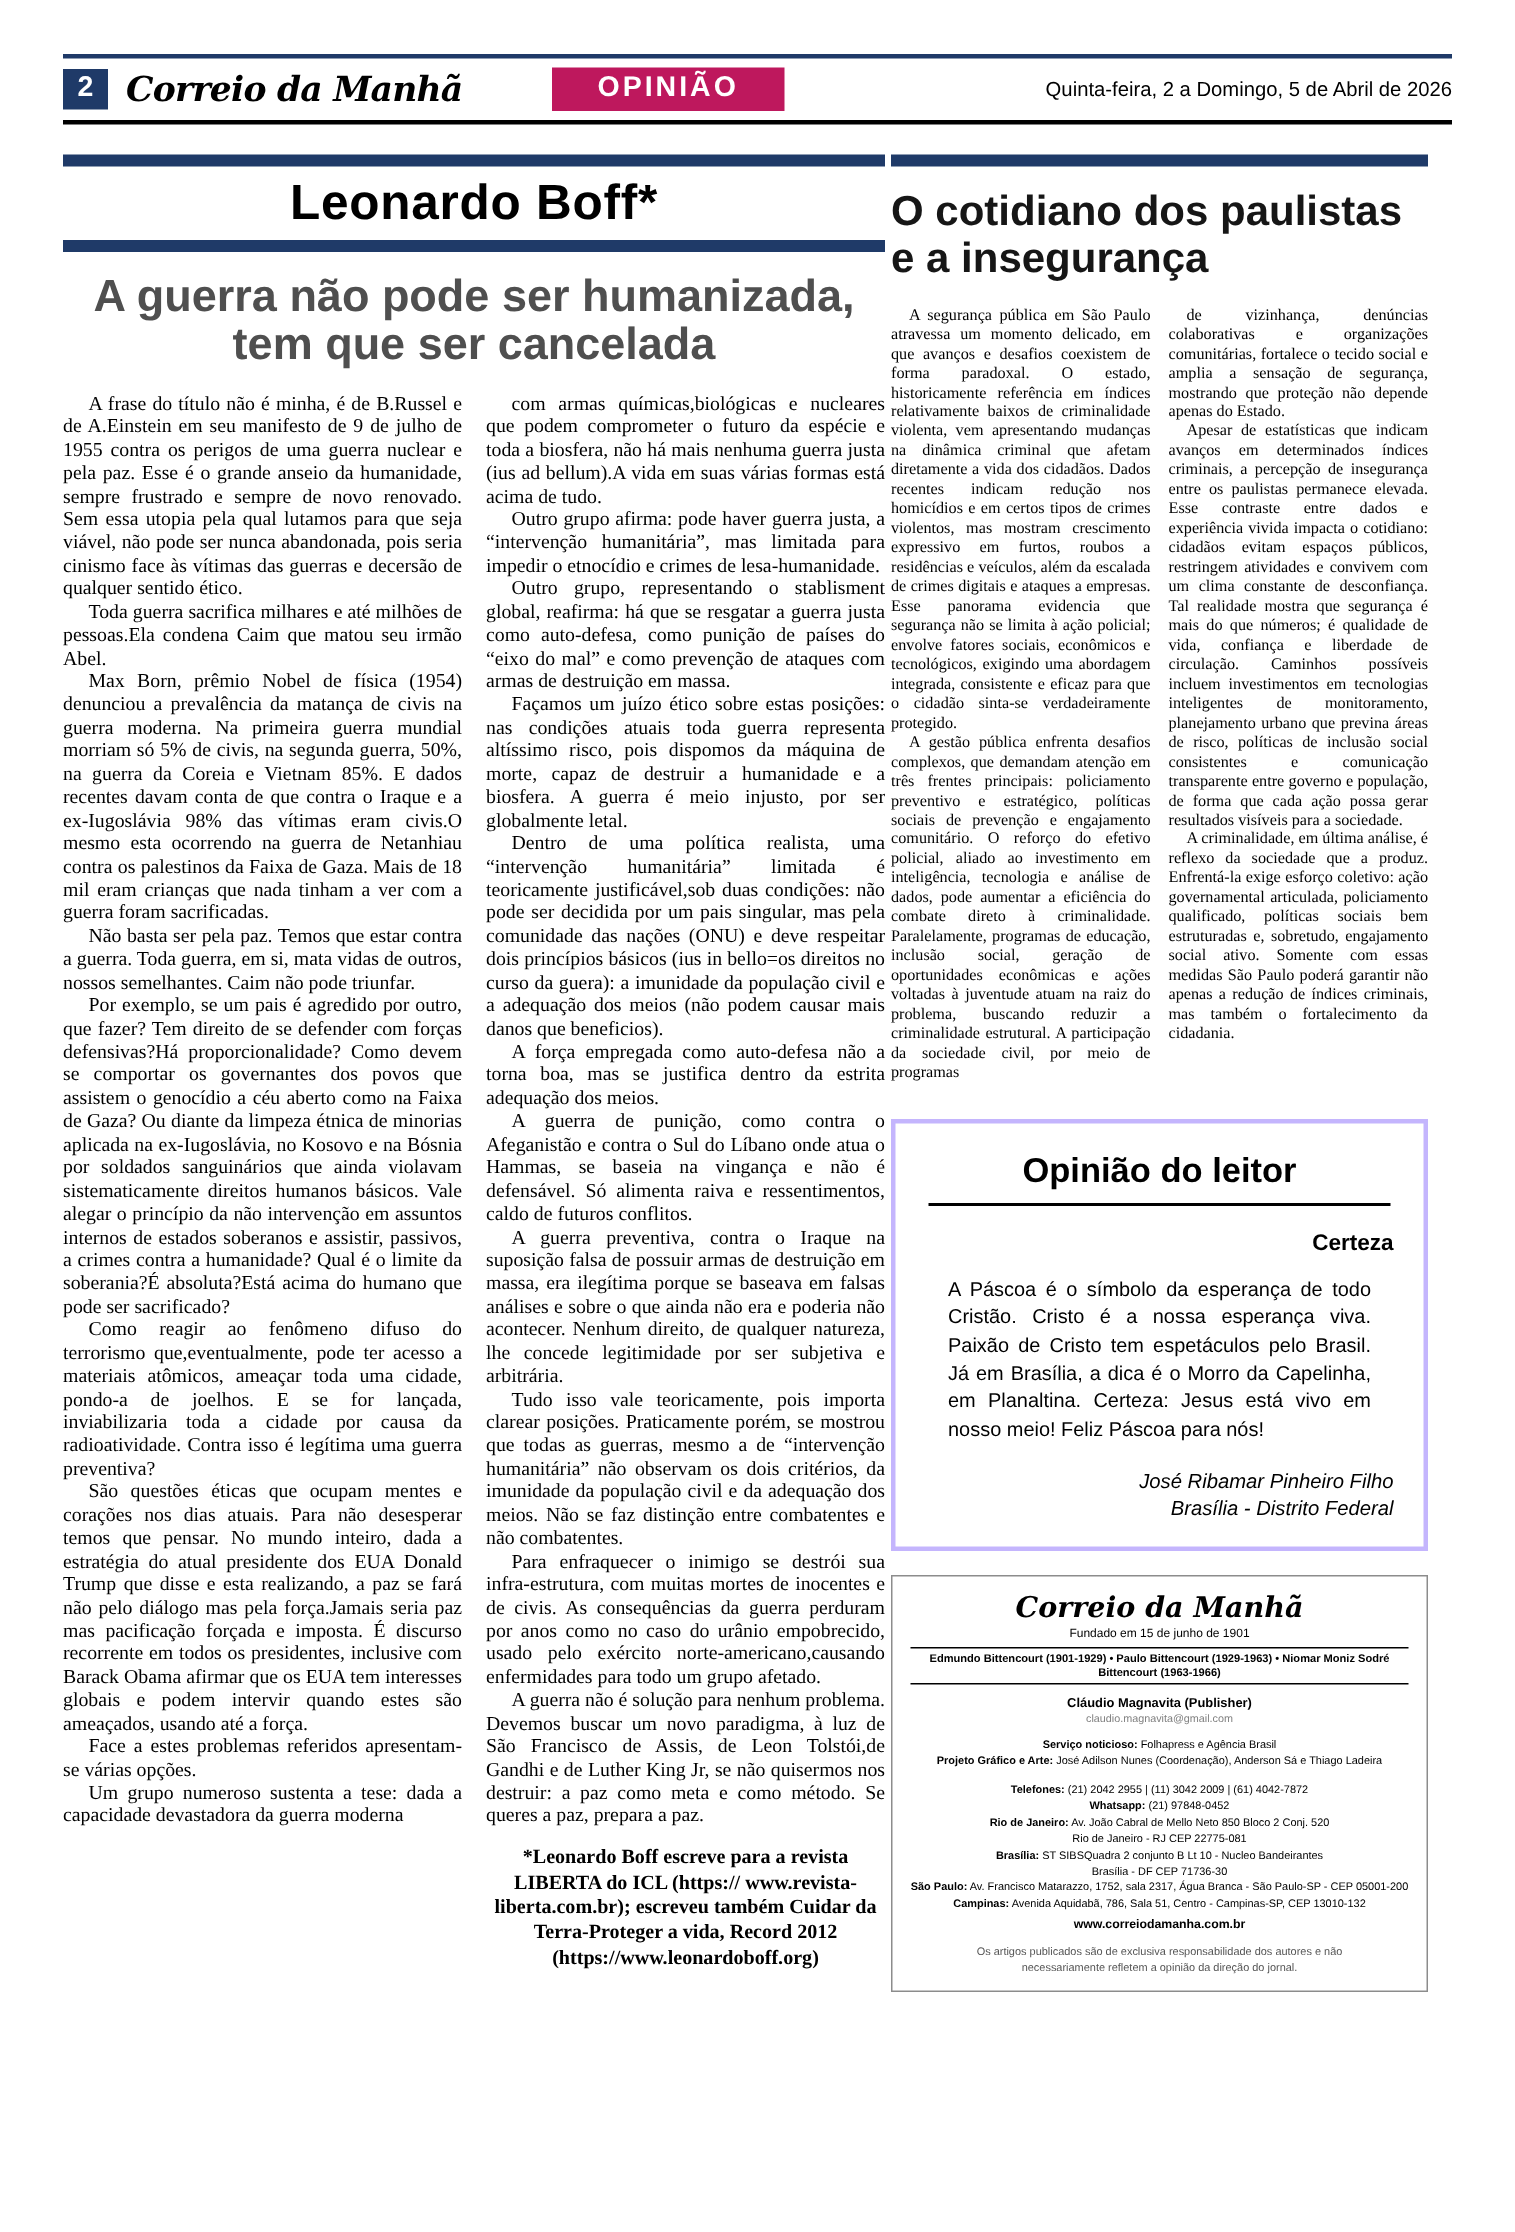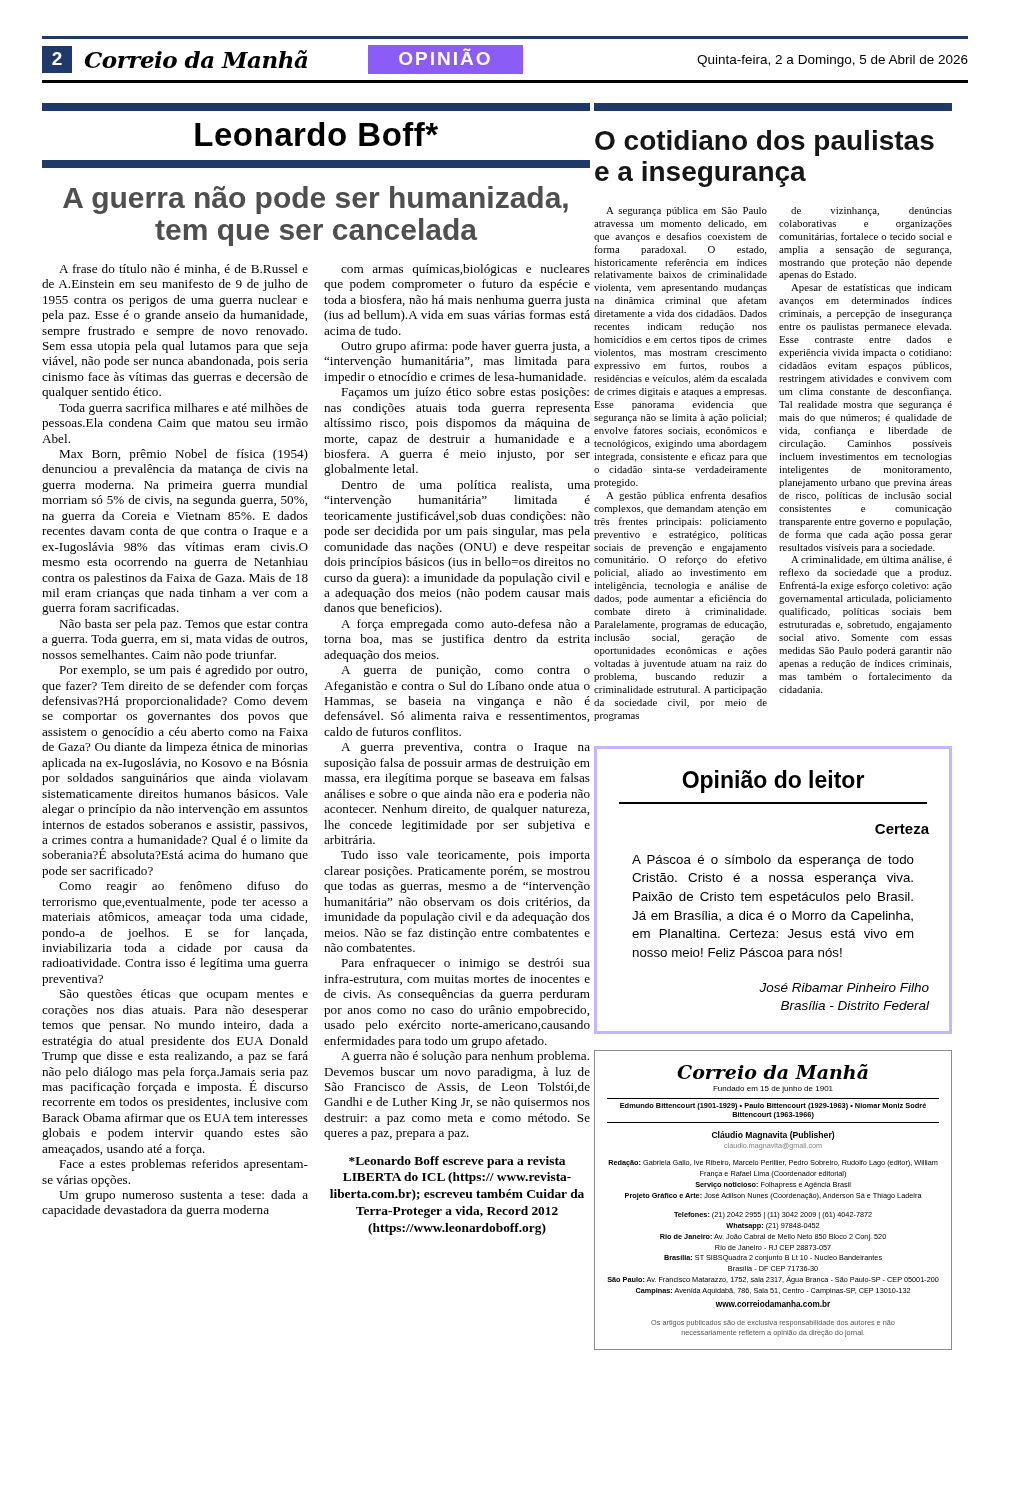--- a/index.html
+++ b/index.html
@@ -17,21 +17,21 @@
   .page-num {
     background: #1f3a68; color: #fff; width: 30px; height: 27px;
     display: flex; align-items: center; justify-content: center;
     font-family: "Liberation Sans", sans-serif; font-weight: bold; font-size: 19px;
   }
   .masthead-small {
     font-family: "DejaVu Serif", serif; font-weight: bold; font-style: italic;
     font-size: 23px; margin-left: 12px; letter-spacing: -0.5px; white-space: nowrap;
   }
   .section-box {
-    background: #8b5cf6; color: #fff; font-family: "Liberation Sans", sans-serif;
+    background: #be185d; color: #fff; font-family: "Liberation Sans", sans-serif;
     font-weight: bold; font-size: 19px; letter-spacing: 2px;
     padding: 3px 30px 4px; margin-left: 60px;
   }
   .date {
     margin-left: auto; font-family: "Liberation Sans", sans-serif; font-size: 13.5px;
   }
   .black-rule { height: 3px; background: #000; margin-top: 4px; }
 
   
   .content { display: flex; gap: 4px; margin-top: 20px; }
@@ -130,20 +130,21 @@
           <p>Não basta ser pela paz. Temos que estar contra a guerra. Toda guerra, em si, mata vidas de outros, nossos semelhantes. Caim não pode triunfar.</p>
           <p>Por exemplo, se um pais é agredido por outro, que fazer? Tem direito de se defender com forças defensivas?Há proporcionalidade? Como devem se comportar os governantes dos povos que assistem o genocídio a céu aberto como na Faixa de Gaza? Ou diante da limpeza étnica de minorias aplicada na ex-Iugoslávia, no Kosovo e na Bósnia por soldados sanguinários que ainda violavam sistematicamente direitos humanos básicos. Vale alegar o princípio da não intervenção em assuntos internos de estados soberanos e assistir, passivos, a crimes contra a humanidade? Qual é o limite da soberania?É absoluta?Está acima do humano que pode ser sacrificado?</p>
           <p>Como reagir ao fenômeno difuso do terrorismo que,eventualmente, pode ter acesso a materiais atômicos, ameaçar toda uma cidade, pondo-a de joelhos. E se for lançada, inviabilizaria toda a cidade por causa da radioatividade. Contra isso é legítima uma guerra preventiva?</p>
           <p>São questões éticas que ocupam mentes e corações nos dias atuais. Para não desesperar temos que pensar. No mundo inteiro, dada a estratégia do atual presidente dos EUA Donald Trump que disse e esta realizando, a paz se fará não pelo diálogo mas pela força.Jamais seria paz mas pacificação forçada e imposta. É discurso recorrente em todos os presidentes, inclusive com Barack Obama afirmar que os EUA tem interesses globais e podem intervir quando estes são ameaçados, usando até a força.</p>
           <p>Face a estes problemas referidos apresentam-se várias opções.</p>
           <p>Um grupo numeroso sustenta a tese: dada a capacidade devastadora da guerra moderna</p>
         </div>
         <div class="bcol">
           <p>com armas químicas,biológicas e nucleares que podem comprometer o futuro da espécie e toda a biosfera, não há mais nenhuma guerra justa (ius ad bellum).A vida em suas várias formas está acima de tudo.</p>
           <p>Outro grupo afirma: pode haver guerra justa, a “intervenção humanitária”, mas limitada para impedir o etnocídio e crimes de lesa-humanidade.</p>
+          <p>Outro grupo, representando o stablisment global, reafirma: há que se resgatar a guerra justa como auto-defesa, como punição de países do “eixo do mal” e como prevenção de ataques com armas de destruição em massa.</p>
           <p>Façamos um juízo ético sobre estas posições: nas condições atuais toda guerra representa altíssimo risco, pois dispomos da máquina de morte, capaz de destruir a humanidade e a biosfera. A guerra é meio injusto, por ser globalmente letal.</p>
           <p>Dentro de uma política realista, uma “intervenção humanitária” limitada é teoricamente justificável,sob duas condições: não pode ser decidida por um pais singular, mas pela comunidade das nações (ONU) e deve respeitar dois princípios básicos (ius in bello=os direitos no curso da guera): a imunidade da população civil e a adequação dos meios (não podem causar mais danos que beneficios).</p>
           <p>A força empregada como auto-defesa não a torna boa, mas se justifica dentro da estrita adequação dos meios.</p>
           <p>A guerra de punição, como contra o Afeganistão e contra o Sul do Líbano onde atua o Hammas, se baseia na vingança e não é defensável. Só alimenta raiva e ressentimentos, caldo de futuros conflitos.</p>
           <p>A guerra preventiva, contra o Iraque na suposição falsa de possuir armas de destruição em massa, era ilegítima porque se baseava em falsas análises e sobre o que ainda não era e poderia não acontecer. Nenhum direito, de qualquer natureza, lhe concede legitimidade por ser subjetiva e arbitrária.</p>
           <p>Tudo isso vale teoricamente, pois importa clarear posições. Praticamente porém, se mostrou que todas as guerras, mesmo a de “intervenção humanitária” não observam os dois critérios, da imunidade da população civil e da adequação dos meios. Não se faz distinção entre combatentes e não combatentes.</p>
           <p>Para enfraquecer o inimigo se destrói sua infra-estrutura, com muitas mortes de inocentes e de civis. As consequências da guerra perduram por anos como no caso do urânio empobrecido, usado pelo exército norte-americano,causando enfermidades para todo um grupo afetado.</p>
           <p>A guerra não é solução para nenhum problema. Devemos buscar um novo paradigma, à luz de São Francisco de Assis, de Leon Tolstói,de Gandhi e de Luther King Jr, se não quisermos nos destruir: a paz como meta e como método. Se queres a paz, prepara a paz.</p>
           <div class="boff-footer">
             <p>*Leonardo Boff escreve para a revista LIBERTA do ICL (https:// www.revista-liberta.com.br); escreveu também Cuidar da Terra-Proteger a vida, Record 2012 (https://www.leonardoboff.org)</p>
@@ -181,30 +182,29 @@
 
       <section class="expediente">
         <div class="exp-masthead">Correio da Manhã</div>
         <div class="exp-founded">Fundado em 15 de junho de 1901</div>
         <div class="exp-founders">Edmundo Bittencourt (1901-1929) • Paulo Bittencourt (1929-1963) • Niomar Moniz Sodré Bittencourt (1963-1966)</div>
 
         <div class="exp-publisher">Cláudio Magnavita (Publisher)</div>
         <div class="exp-email">claudio.magnavita@gmail.com</div>
 
         <div class="exp-group">
-          <div class="exp-line"><b>Redação:</b> <span>Gabriela Gallo, Ive Ribeiro, Marcelo Perillier, Pedro Sobreiro, Rudolfo Lago (editor), William França e Rafael Lima (Coordenador editorial)</span></div>
           <div class="exp-line"><b>Serviço noticioso:</b> <span>Folhapress e Agência Brasil</span></div>
           <div class="exp-line"><b>Projeto Gráfico e Arte:</b> <span>José Adilson Nunes (Coordenação), Anderson Sá e Thiago Ladeira</span></div>
         </div>
 
         <div class="exp-group">
           <div class="exp-line"><b>Telefones:</b> <span>(21) 2042 2955 | (11) 3042 2009 | (61) 4042-7872</span></div>
           <div class="exp-line"><b>Whatsapp:</b> <span>(21) 97848-0452</span></div>
           <div class="exp-line"><b>Rio de Janeiro:</b> <span>Av. João Cabral de Mello Neto 850 Bloco 2 Conj. 520</span></div>
-          <div class="exp-line"><b></b> <span>Rio de Janeiro - RJ CEP 28873-057</span></div>
+          <div class="exp-line"><b></b> <span>Rio de Janeiro - RJ CEP 22775-081</span></div>
           <div class="exp-line"><b>Brasília:</b> <span>ST SIBSQuadra 2 conjunto B Lt 10 - Nucleo Bandeirantes</span></div>
           <div class="exp-line"><b></b> <span>Brasília - DF CEP 71736-30</span></div>
           <div class="exp-line"><b>São Paulo:</b> <span>Av. Francisco Matarazzo, 1752, sala 2317, Água Branca - São Paulo-SP - CEP 05001-200</span></div>
           <div class="exp-line"><b>Campinas:</b> <span>Avenida Aquidabã, 786, Sala 51, Centro - Campinas-SP, CEP 13010-132</span></div>
           <div class="exp-site">www.correiodamanha.com.br</div>
         </div>
 
         <div class="exp-disclaimer">Os artigos publicados são de exclusiva responsabilidade dos autores e não necessariamente refletem a opinião da direção do jornal.</div>
       </section>
 

